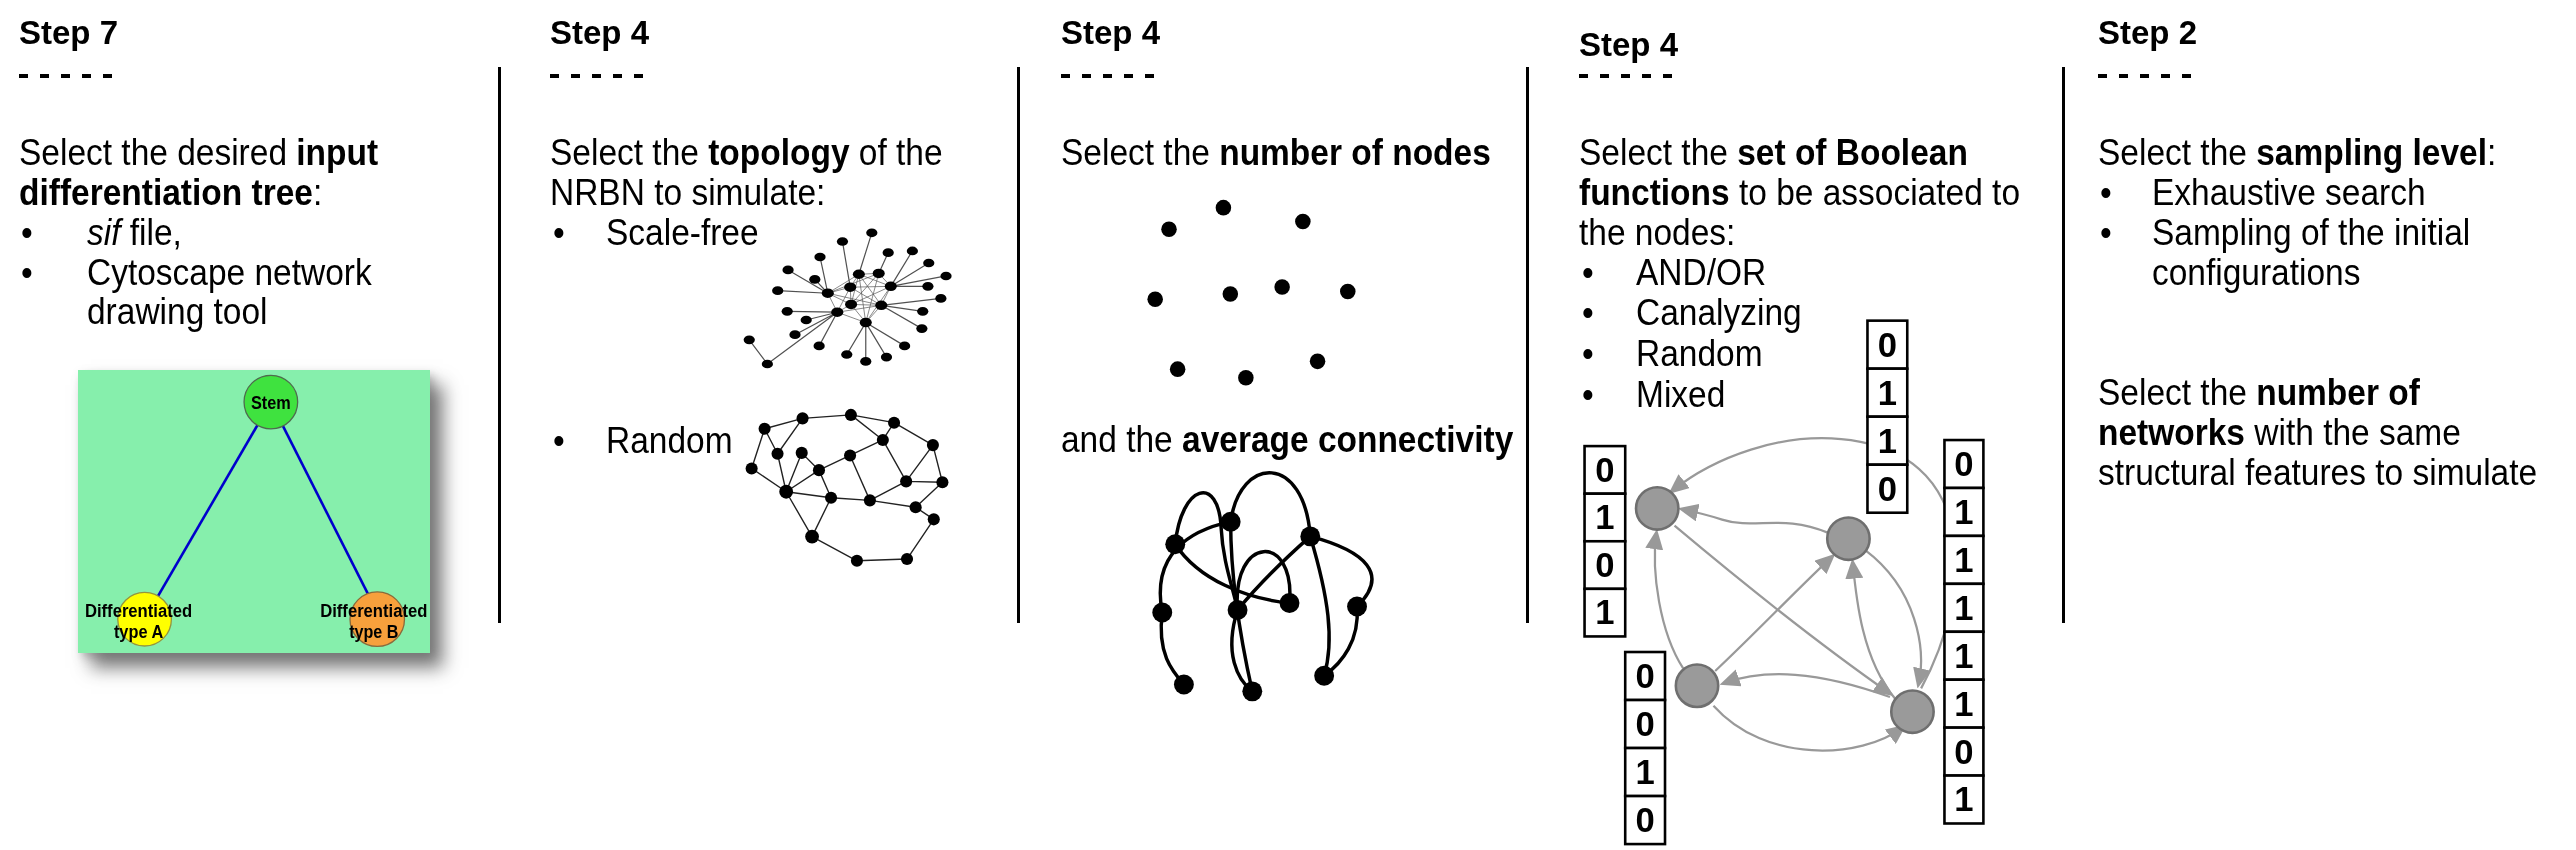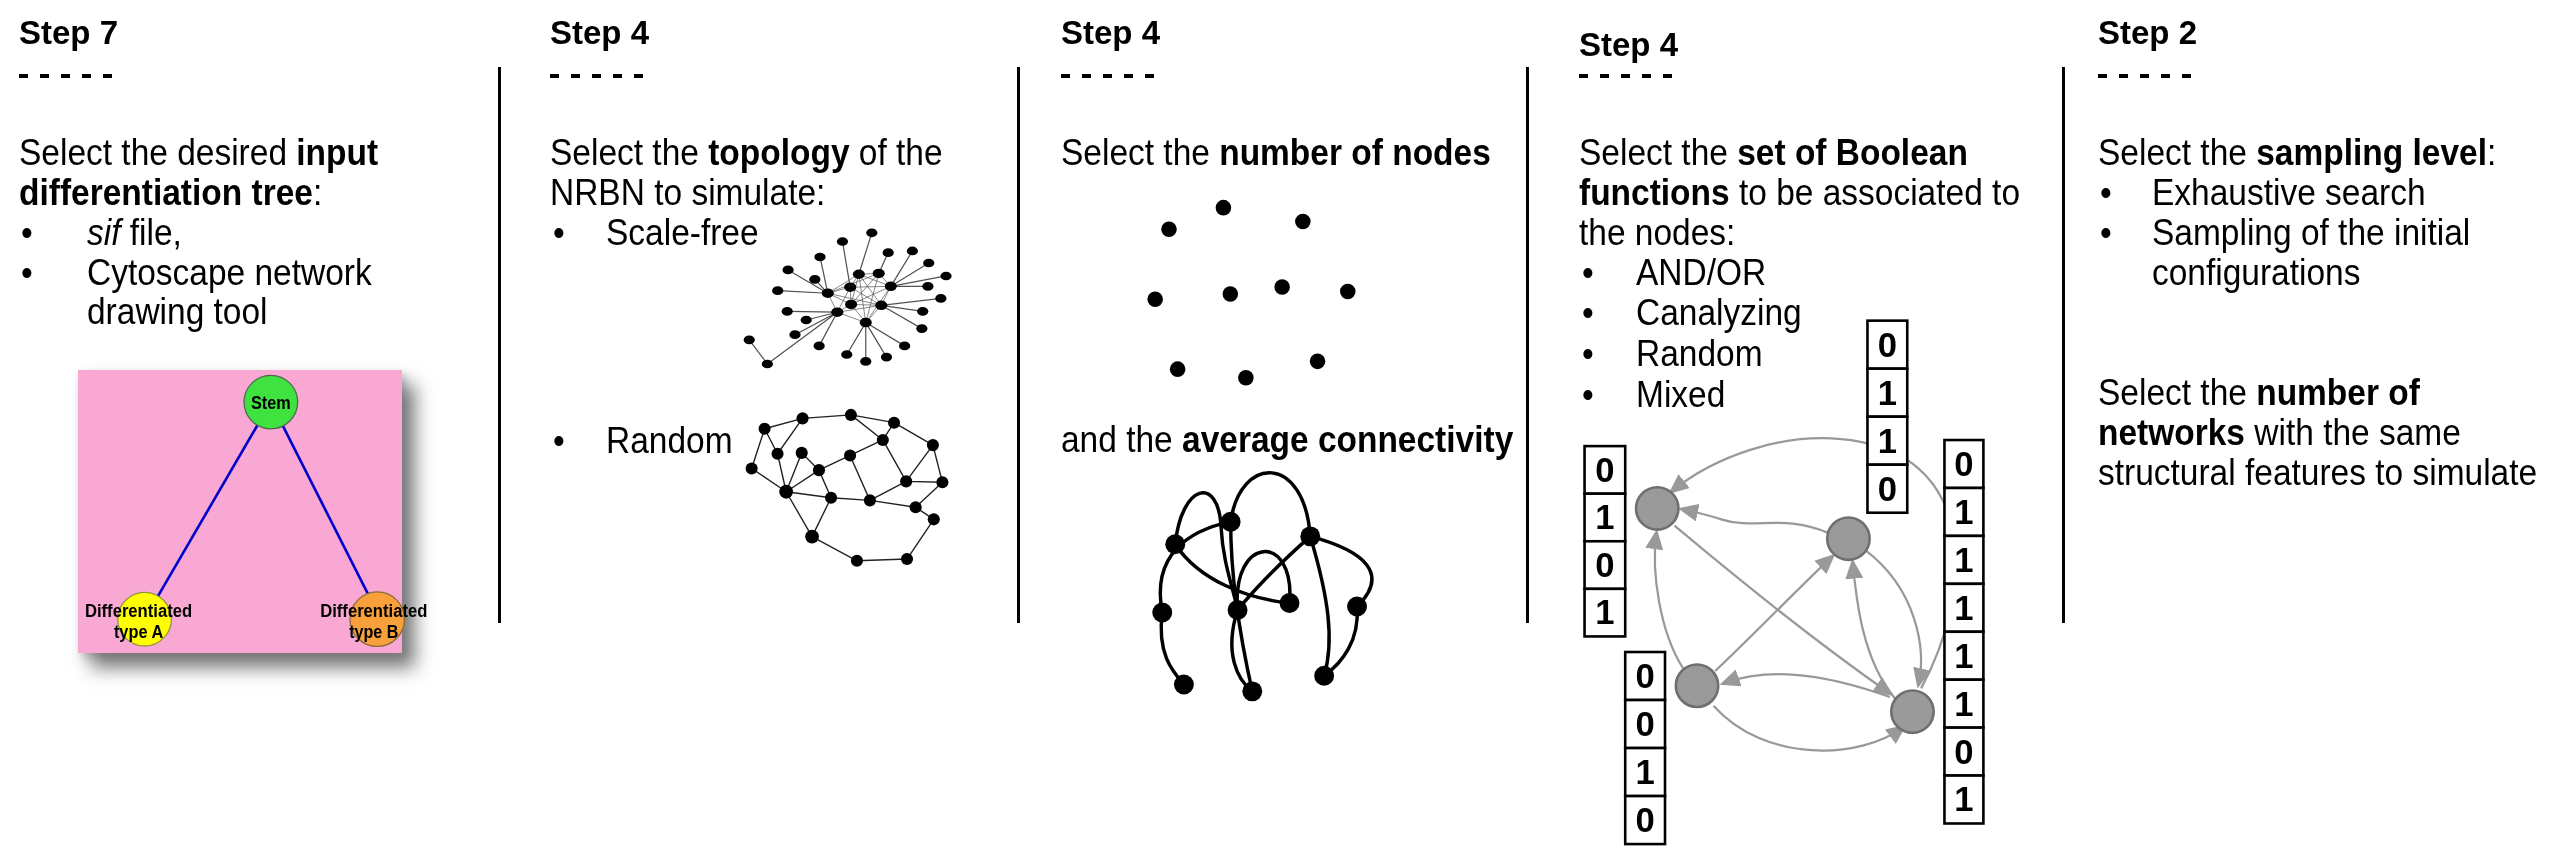--- a/index.html
+++ b/index.html
@@ -67,21 +67,21 @@
 <div class="l" style="left:2098px;top:133px;">Select the <b>sampling level</b>:</div>
 <div class="l" style="left:2100px;top:173px;">•</div>
 <div class="l" style="left:2152px;top:173px;">Exhaustive search</div>
 <div class="l" style="left:2100px;top:213px;">•</div>
 <div class="l" style="left:2152px;top:213px;">Sampling of the initial</div>
 <div class="l" style="left:2152px;top:253px;">configurations</div>
 <div class="l" style="left:2098px;top:373px;">Select the <b>number of</b></div>
 <div class="l" style="left:2098px;top:413px;"><b>networks</b> with the same</div>
 <div class="l" style="left:2098px;top:453px;">structural features to simulate</div>
 
-<div style="position:absolute;left:78px;top:370px;width:324px;height:283px;background:#f9a8d4;box-shadow:13px 14.7px 17.3px rgba(110,110,110,0.9), 3.5px 5.2px 8.7px rgba(130,130,130,0.5);">
+<div style="position:absolute;left:78px;top:370px;width:352px;height:283px;background:#86efac;box-shadow:13px 14.7px 17.3px rgba(110,110,110,0.9), 3.5px 5.2px 8.7px rgba(130,130,130,0.5);">
 <svg width="352" height="283" viewBox="0 0 407 327" style="position:absolute;left:0;top:0;">
   <line x1="223" y1="37" x2="77" y2="288" stroke="#0000cc" stroke-width="3"></line>
   <line x1="223" y1="37" x2="350" y2="288" stroke="#0000cc" stroke-width="3"></line>
   <circle cx="223" cy="37" r="31" fill="#3fe23f" stroke="#4e6b4e" stroke-width="1.5"></circle>
   <circle cx="77" cy="288" r="31" fill="#ffff00" stroke="#94943f" stroke-width="1.5"></circle>
   <circle cx="346" cy="288" r="31.5" fill="#f7a03c" stroke="#8a6a3a" stroke-width="1.5"></circle>
   <text x="223" y="45" text-anchor="middle" font-size="22" font-weight="bold" font-family="Liberation Sans" textLength="46" lengthAdjust="spacingAndGlyphs">Stem</text>
   <text x="70" y="285" text-anchor="middle" font-size="22" font-weight="bold" font-family="Liberation Sans" textLength="124" lengthAdjust="spacingAndGlyphs">Differentiated</text>
   <text x="70" y="310" text-anchor="middle" font-size="22" font-weight="bold" font-family="Liberation Sans" textLength="57" lengthAdjust="spacingAndGlyphs">type A</text>
   <text x="342" y="285" text-anchor="middle" font-size="22" font-weight="bold" font-family="Liberation Sans" textLength="124" lengthAdjust="spacingAndGlyphs">Differentiated</text>

